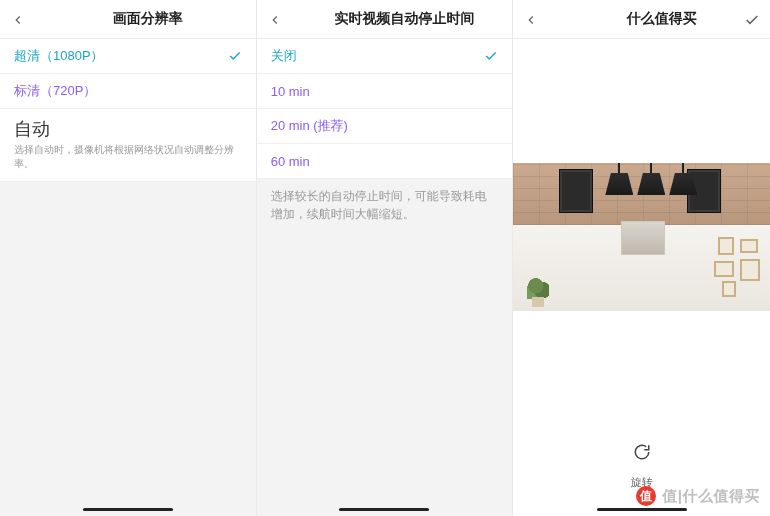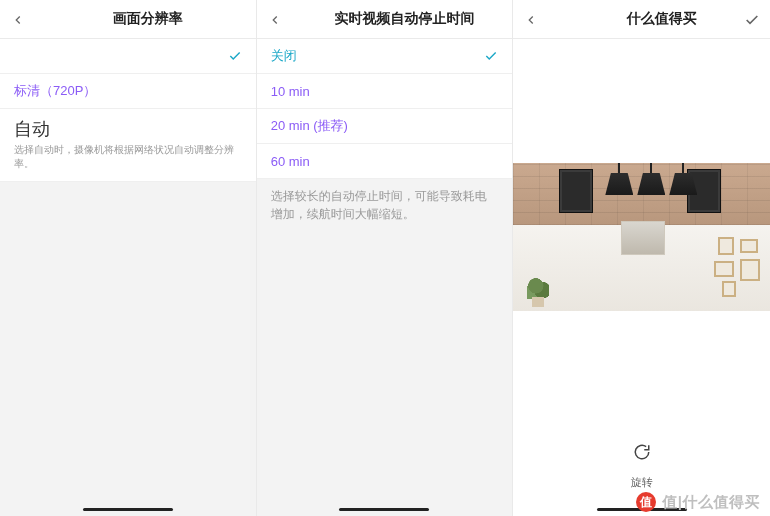--- a/index.html
+++ b/index.html
@@ -55,21 +55,21 @@
   .frame.f3 { top: 24px; left: 0; width: 20px; height: 16px; }
   .frame.f4 { top: 22px; left: 26px; width: 20px; height: 22px; }
   .frame.f5 { top: 44px; left: 8px; width: 14px; height: 16px; }
   .plant { position: absolute; bottom: 4px; left: 16px; width: 18px; height: 30px; }
   .plant::after { content: ""; position: absolute; bottom: 0; left: 3px; width: 12px; height: 10px; background: #d6c7ad; }
   .plant::before { content: ""; position: absolute; bottom: 8px; left: -2px; width: 22px; height: 22px; background: radial-gradient(circle at 40% 40%, #6a8a4e 40%, transparent 42%), radial-gradient(circle at 70% 60%, #5a7a3e 40%, transparent 42%), radial-gradient(circle at 30% 70%, #789a5e 40%, transparent 42%); }
 
   .rotate-btn { position: absolute; bottom: 46px; left: 50%; transform: translateX(-50%); width: 36px; height: 36px; border-radius: 50%; background: rgba(255,255,255,0.55); display: flex; align-items: center; justify-content: center; color: #444; backdrop-filter: blur(2px); }
   .rotate-label { position: absolute; bottom: 26px; left: 50%; transform: translateX(-50%); font-size: 11px; color: #666; }
 
-  .watermark { position: absolute; right: 10px; bottom: 4px; display: flex; align-items: center; gap: 6px; color: #bfbfbf; font-size: 15px; font-weight: 600; pointer-events: none; letter-spacing: 0.5px; }
+  .watermark { position: absolute; right: 10px; bottom: 10px; display: flex; align-items: center; gap: 6px; color: #bfbfbf; font-size: 15px; font-weight: 600; pointer-events: none; letter-spacing: 0.5px; }
   .watermark .logo { width: 20px; height: 20px; background: #e63b2e; border-radius: 50%; position: relative; }
   .watermark .logo::after { content: "值"; position: absolute; inset: 0; color: #fff; font-size: 12px; font-weight: 700; display: flex; align-items: center; justify-content: center; }
 
   svg { display: block; }
 </style>
 </head>
 <body>
 
 <div class="panes">
 
@@ -77,20 +77,21 @@
     <div class="header">
       <div class="back">
         <svg width="14" height="14" viewBox="0 0 24 24" fill="none" stroke="currentColor" stroke-width="2.2">
             <polyline points="15 18 9 12 15 6"></polyline>
           </svg>
       </div>
       <div class="title">画面分辨率</div>
     </div>
 
     <div class="option-row selected">
+      <span>超清（1080P）</span>
       <span class="check">
         <svg width="14" height="14" viewBox="0 0 24 24" fill="none" stroke="currentColor" stroke-width="2.4">
             <polyline points="20 6 9 17 4 12"></polyline>
           </svg>
       </span>
     </div>
     <div class="option-row">
       <span>标清（720P）</span>
 
     </div>

